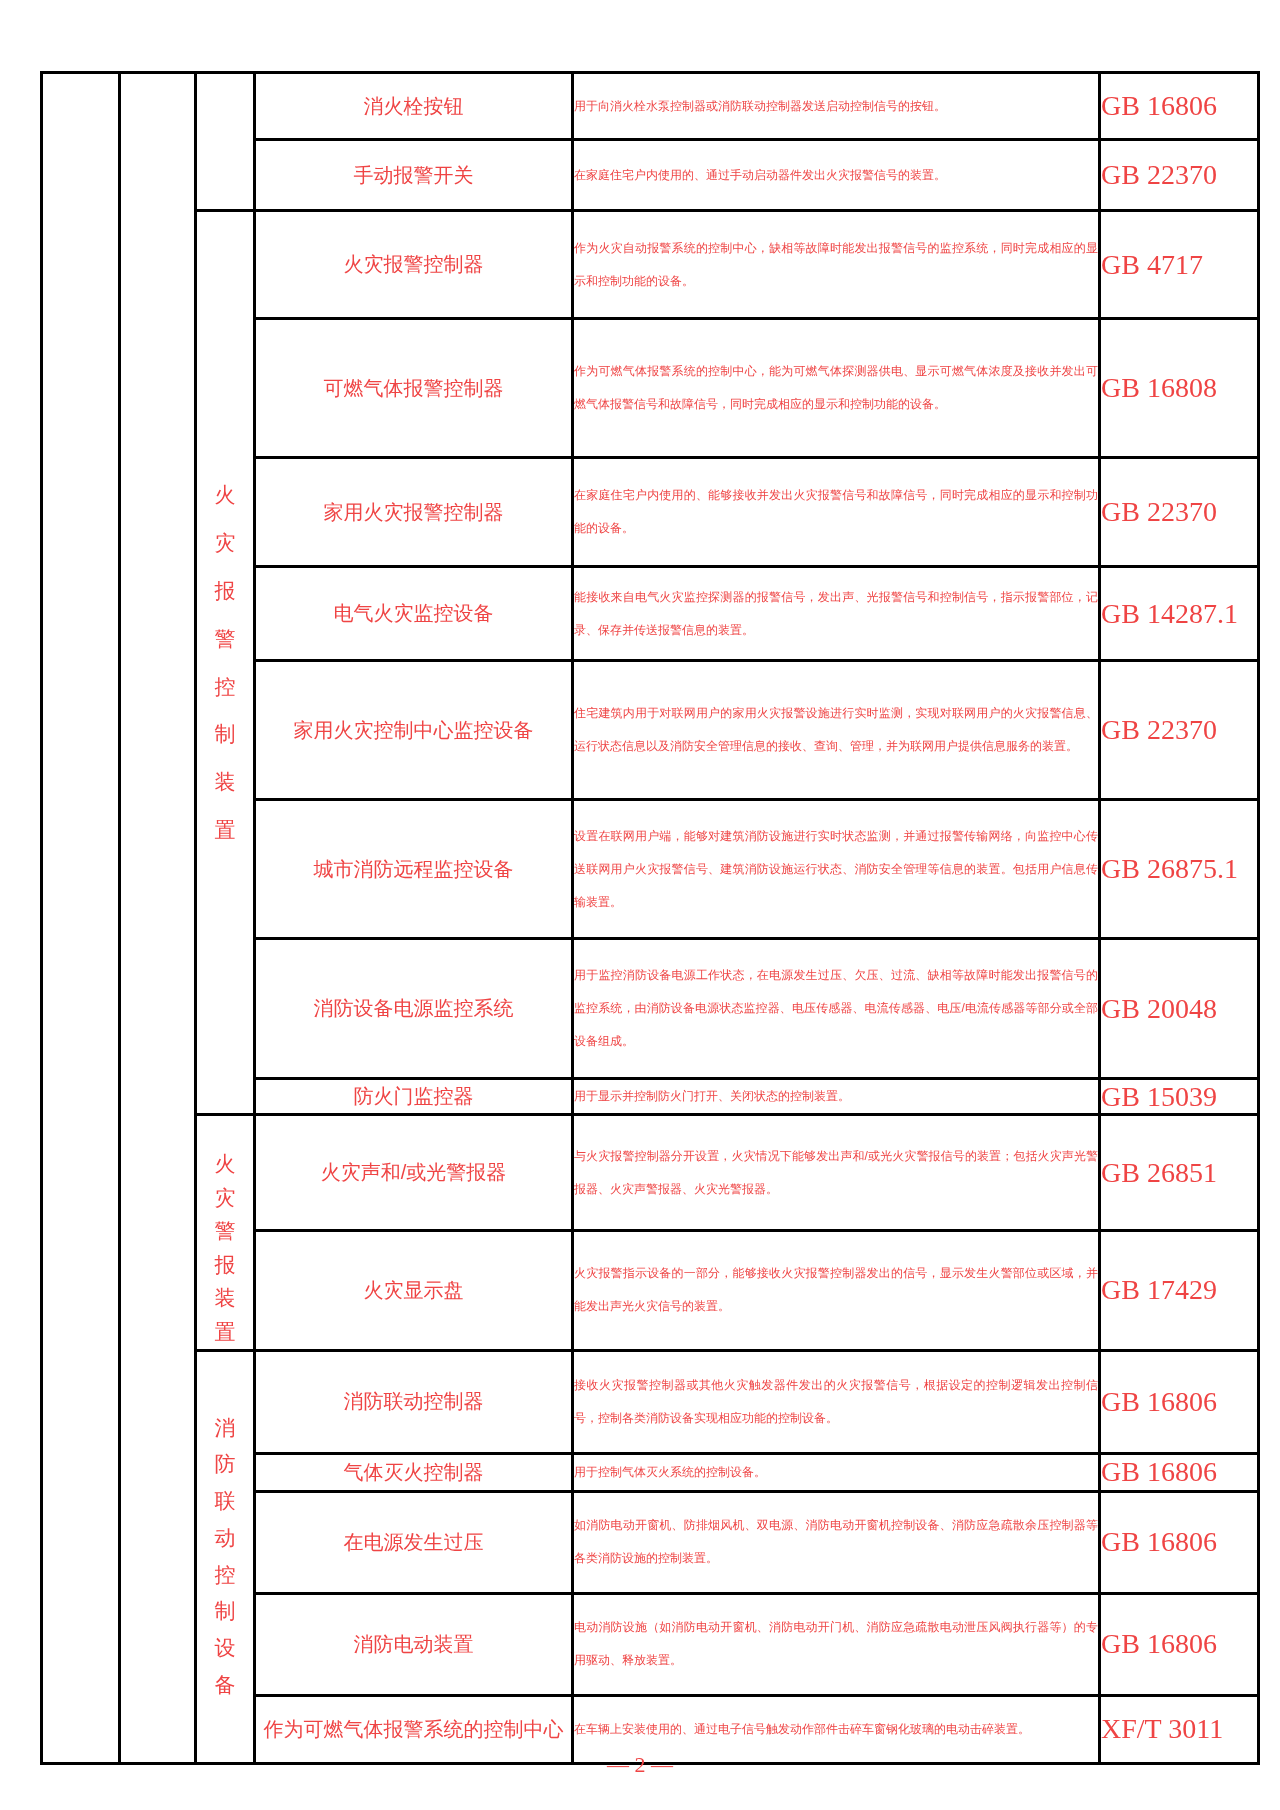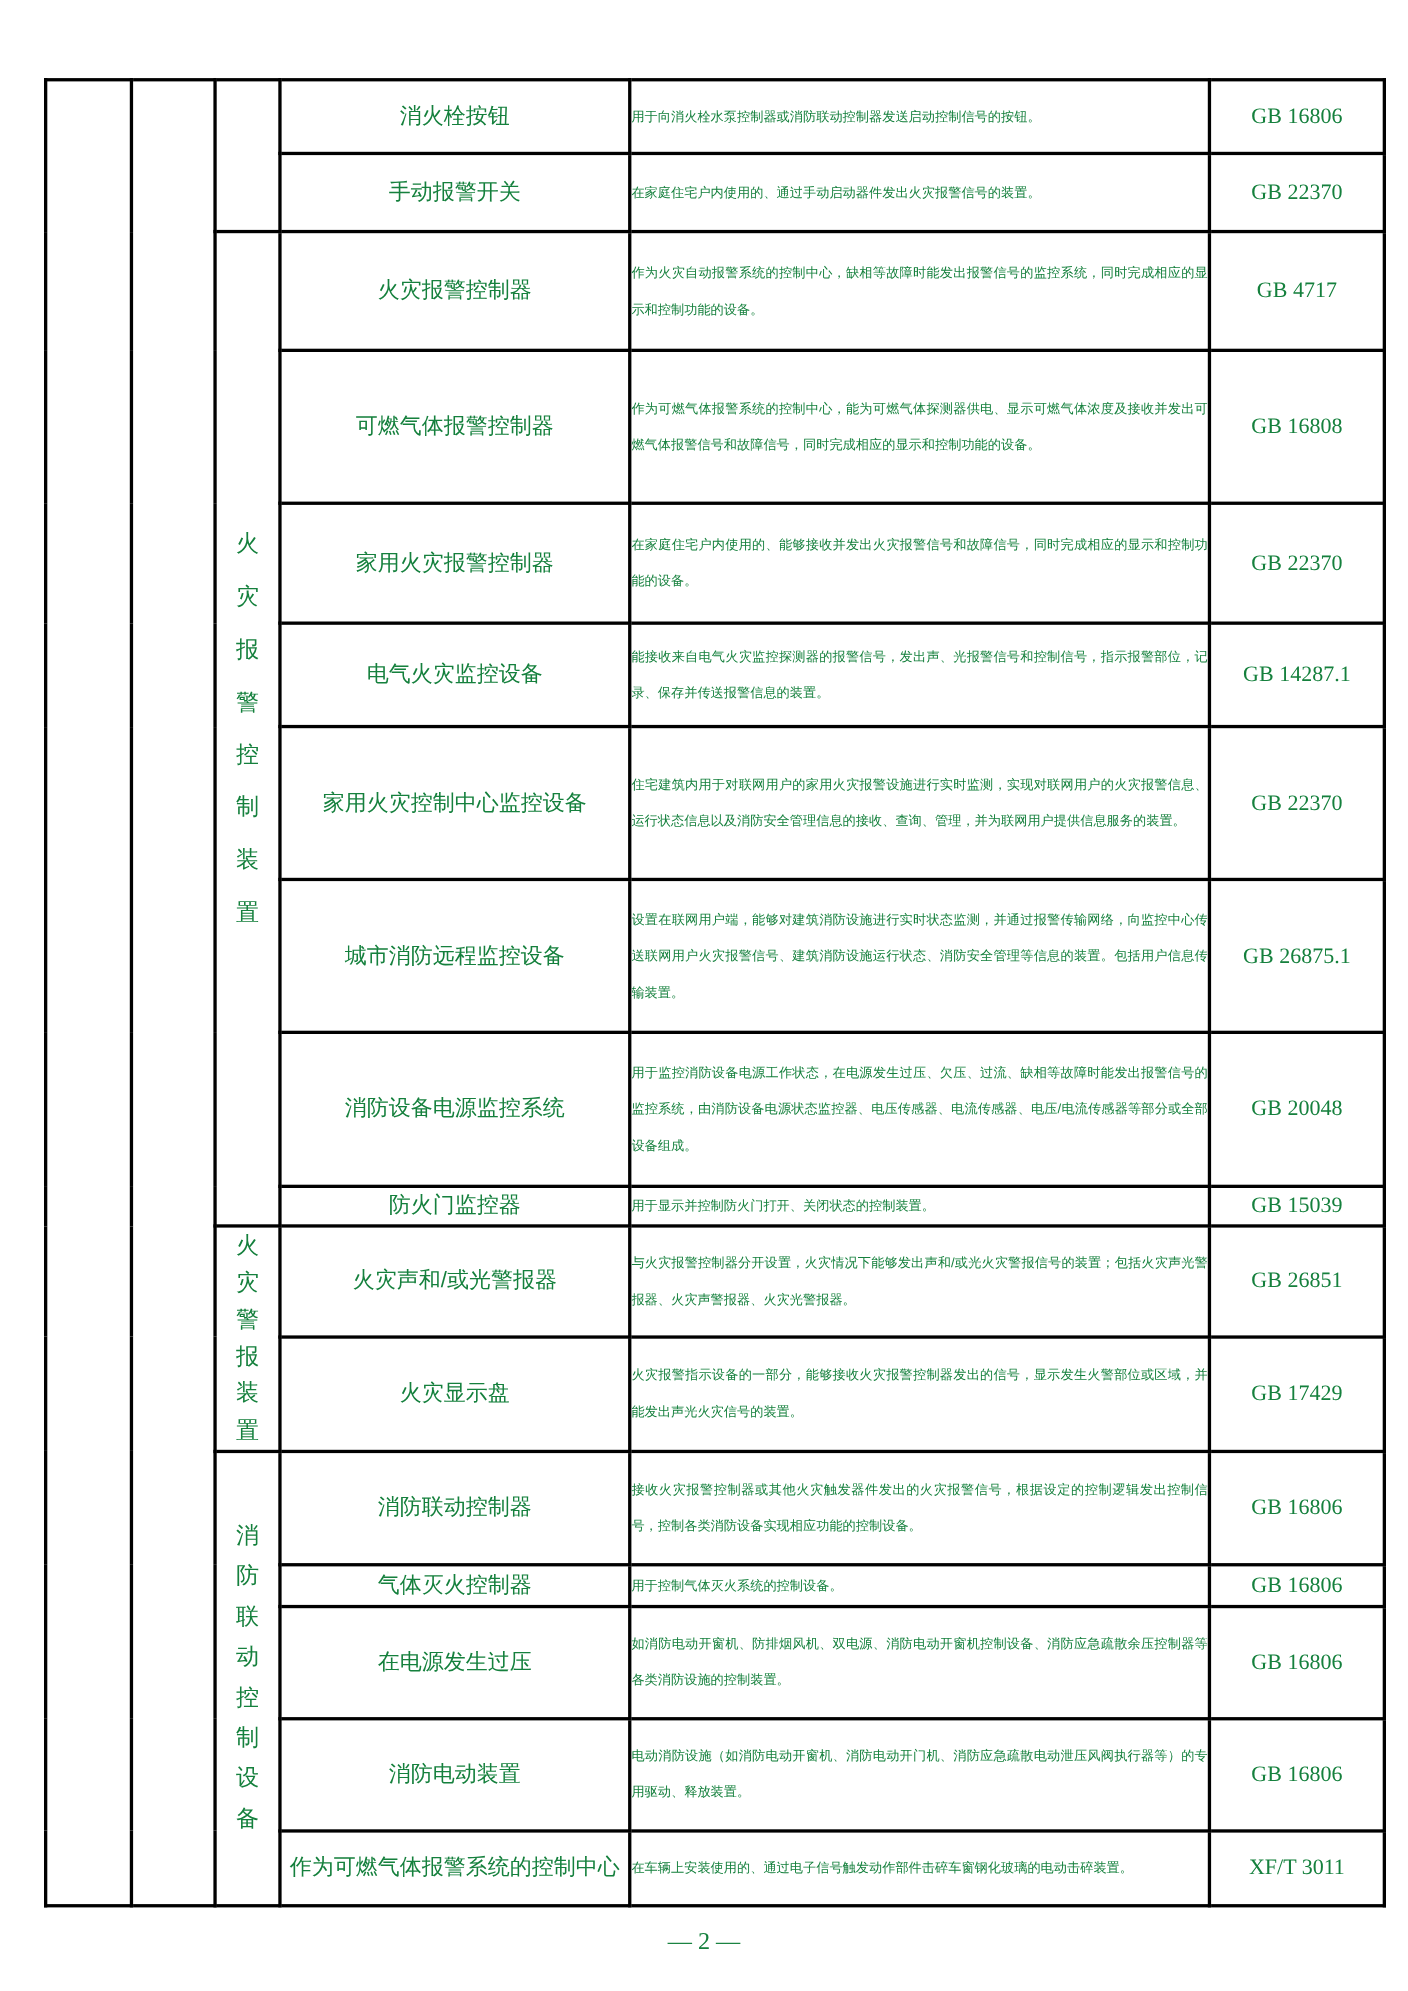--- a/index.html
+++ b/index.html
@@ -2,21 +2,21 @@
 <html><head>
 <meta charset="utf-8">
 <style>
   html,body{margin:0;padding:0;background:#e8e8e8;}
   .page{
     position:relative;
     width:1280px;height:1810px;
     background:#ffffff;
     margin:0 auto;
     font-family:"Liberation Sans",sans-serif;
-    color:#15803d;
+    color:#ef4444;
   }
   table.doc{
     position:absolute;left:40px;top:71px;
     width:1217px;
     border-collapse:collapse;
     table-layout:fixed;
   }
   table.doc td{
     border:3px solid #000;
     padding:0;
@@ -26,35 +26,35 @@
     text-align:center;vertical-align:middle;
     font-size:20px;line-height:31px;
     padding:2px 6px;
   }
   td.desc{
     text-align:justify;vertical-align:middle;
     font-size:12px;line-height:33px;
     padding:2px 10px;
   }
   td.std{
-    text-align:center;vertical-align:middle;
+    vertical-align:middle;
     font-family:"Liberation Serif",serif;
-    font-size:20px;
+    font-size:28px;
     padding:2px 4px;
   }
   td.cat{vertical-align:middle;text-align:center;}
   .vlabel{
     width:1.05em;margin:0 auto;
     font-size:21px;
     word-break:break-all;
     text-align:center;
   }
   .vl-loose{line-height:2.28;}
   .vl-mid{line-height:1.75;}
-  .vl-tight{line-height:1.6;}
+  .vl-tight{line-height:1.6;margin-top:31px;}
   .pageno{
     position:absolute;left:0;right:0;top:1752px;
     text-align:center;
     font-family:"Liberation Serif",serif;
     font-size:22px;
   }
 </style>
 </head>
 <body>
 

